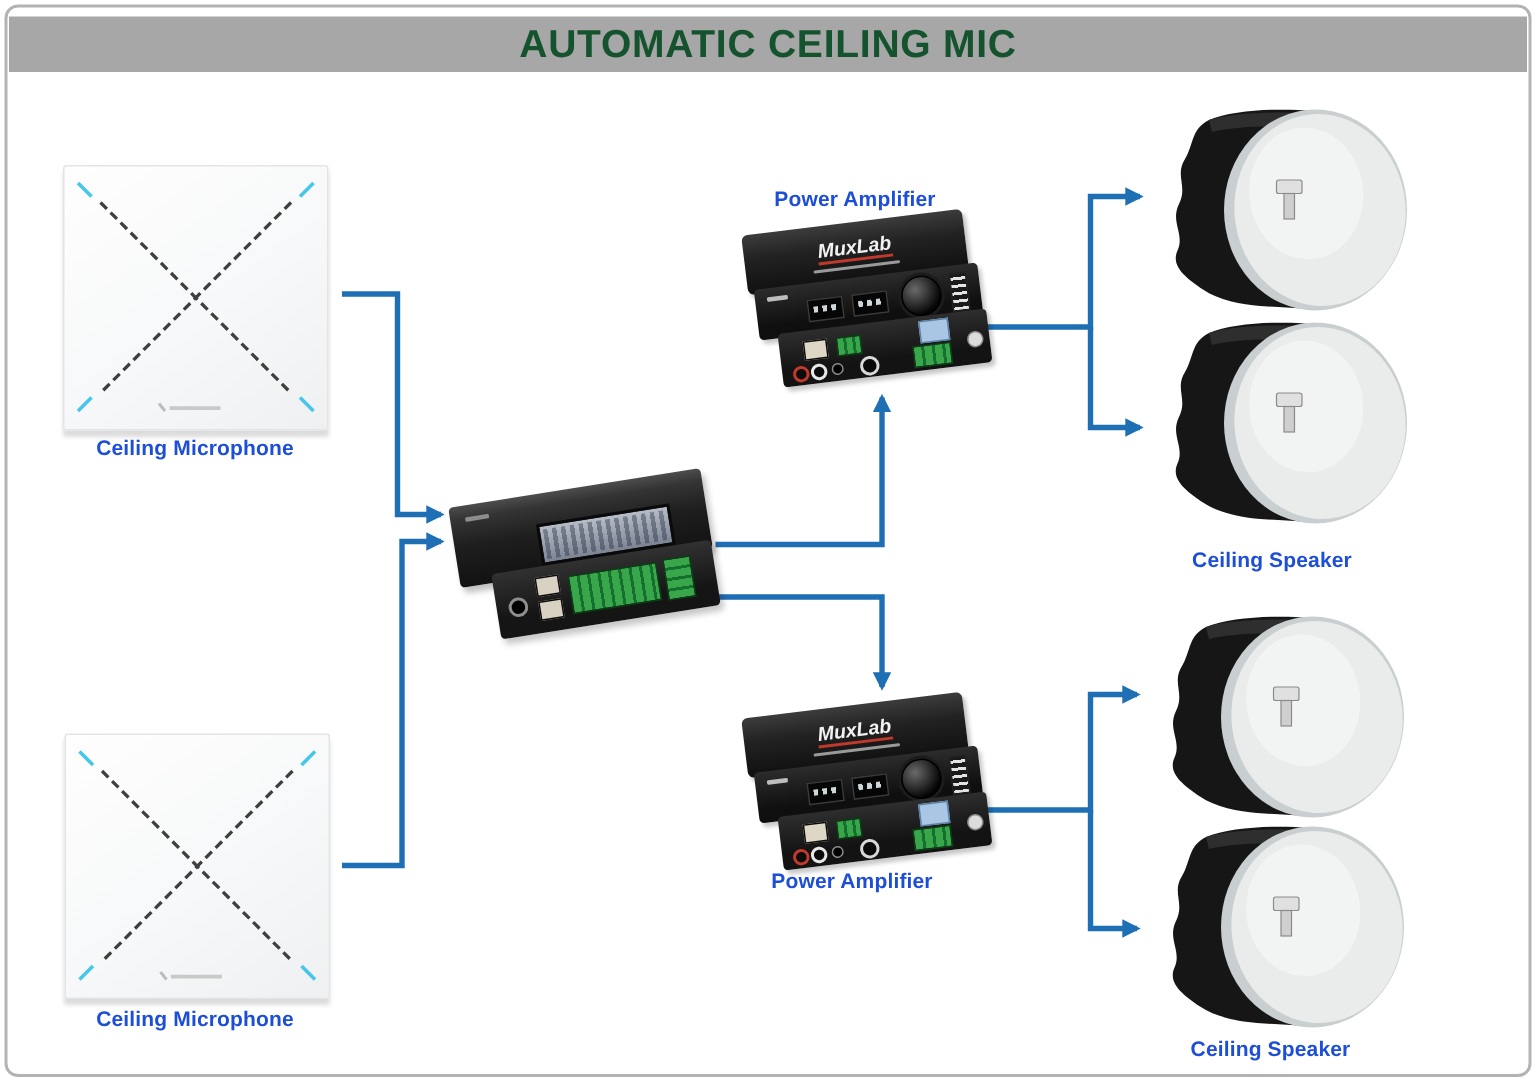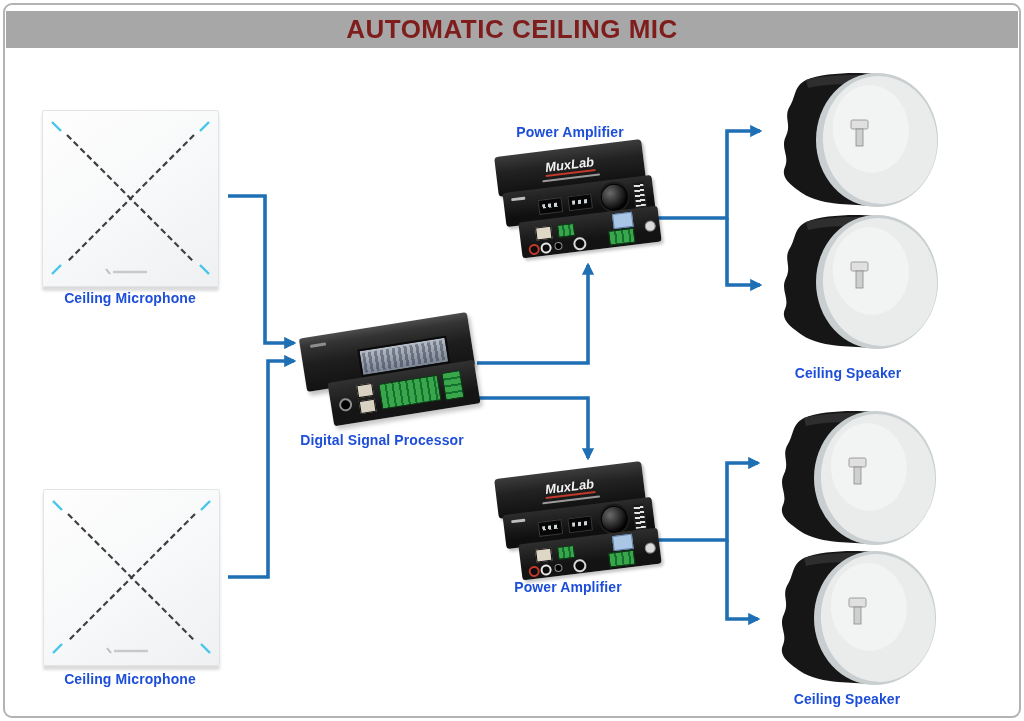--- a/index.html
+++ b/index.html
@@ -120,21 +120,21 @@
   .speaker{position:absolute;width:175px;height:142px;z-index:2;}
   .speaker svg{position:absolute;inset:0;}
 </style>
 </head>
 <body>
 
 <div id="canvas">
   <div class="frame"></div>
 
   <div class="title-bar" style="background: rgb(167, 167, 167);">
-    <span style="color: #7f1d1d;">AUTOMATIC CEILING MIC</span>
+    <span style="color: #14532d;">AUTOMATIC CEILING MIC</span>
   </div>
 
   <svg id="connectors" width="1024" height="721">
     <defs>
       <marker id="arrowhead" viewBox="0 0 10 10" refX="8" refY="5" markerWidth="3.4" markerHeight="3.4" orient="auto-start-reverse">
         <path d="M0,0 L10,5 L0,10 Z" fill="#1f6fb5"></path>
       </marker>
     </defs>
     <g id="connector-lines">
         <polyline points="228,196 265,196 265,343 294,343" fill="none" stroke="#1f6fb5" stroke-width="3.6" marker-end="url(#arrowhead)"></polyline>
@@ -182,21 +182,20 @@
       <div class="screen"></div>
     </div>
     <div class="unit-rear">
       <div class="dc"></div>
       <div class="eth e1"></div>
       <div class="eth e2"></div>
       <div class="gstrip"></div>
       <div class="gblock"></div>
     </div>
   </div>
-  <div class="lbl" style="left:282px;top:432px;width:200px">Digital Signal Processor</div>
 
   <div class="lbl" style="left:480px;top:124px;width:180px">Power Amplifier</div>
   <div class="amp" style="left:492px;top:146px">
     <div class="lid">
       <div class="brand">MuxLab</div>
       <div class="tagline"></div>
     </div>
     <div class="body">
       <div class="mini-logo"></div>
       <div class="win w1"></div>

